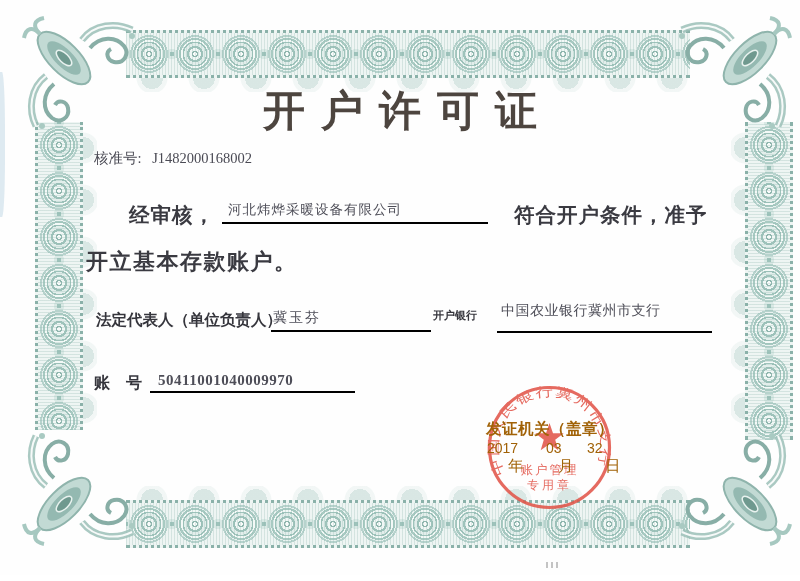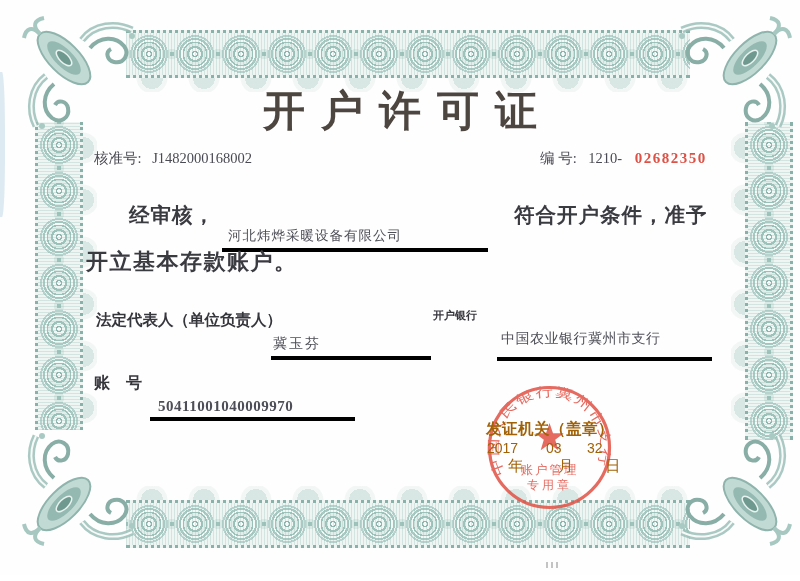--- a/index.html
+++ b/index.html
@@ -50,21 +50,21 @@
   .abs{position:absolute;}
   .title{
     left:0;right:-16px;top:83px;text-align:center;
     font-family:"Liberation Serif","DejaVu Serif",serif;
     font-size:42px;font-weight:700;letter-spacing:16px;color:#4d453f;
   }
   .serifline{font-family:"Liberation Serif","DejaVu Serif",serif;font-size:14.5px;color:#4a4a54;}
   .red-num{color:#dd5146;letter-spacing:1.5px;font-size:15px;font-weight:600;}
   .lbl{font-weight:600;color:#35353c;}
   .big-lbl{font-size:20.5px;font-weight:600;color:#3a3a41;letter-spacing:1px;}
-  .uline{border-bottom:4px solid #000000;display:flex;box-sizing:border-box;margin-top:28px;}
+  .uline{border-bottom:2px solid #000000;display:flex;box-sizing:border-box;}
   .uval{font-family:"Liberation Serif","DejaVu Serif",serif;color:#4e4e58;}
   .issue{z-index:5;color:#a16207;}
   .issue span{position:absolute;white-space:nowrap;}
   .seal-wrap{left:483px;top:381px;width:133px;height:133px;z-index:2;opacity:.87;}
   .printer-mark{left:546px;top:562px;width:14px;height:6px;opacity:.5;
     background:repeating-linear-gradient(90deg,#8a8a8a 0 2px, transparent 2px 5px);}
   .scan-edge{left:0;top:72px;width:5px;height:145px;background:#d8e6ef;opacity:.85;
     border-radius:0 60% 60% 0 / 0 40% 40% 0;}
 </style>
 </head>
@@ -152,25 +152,20 @@
   </svg>
 
   <div class="abs scan-edge"></div>
 
   <div class="abs title">开户许可证</div>
 
   <div class="abs serifline" style="left:94px;top:149px;">
     <span>核准号:</span>
     <span style="margin-left:7px;">J1482000168002</span>
   </div>
-  <div class="abs serifline" style="left:540px;top:149px;">
-    <span>编 号:</span>
-    <span style="margin-left:8px;">1210-</span>
-    <span class="red-num" style="margin-left:9px;">02682350</span>
-  </div>
 
   <div class="abs big-lbl" style="left:129px;top:201px;">经审核，</div>
   <div class="abs uline" style="left:222px;top:201px;width:266px;height:23px;align-items:flex-end;">
     <span class="uval" style="font-size:13.5px;letter-spacing:1px;padding:0 0 3px 6px;white-space:nowrap;">河北炜烨采暖设备有限公司</span>
   </div>
   <div class="abs big-lbl" style="left:514px;top:201px;">符合开户条件，准予</div>
   <div class="abs big-lbl" style="left:86px;top:247px;font-size:22px;letter-spacing:1.5px;">开立基本存款账户。</div>
 
   <div class="abs lbl" style="left:96px;top:310px;font-size:15.5px;">法定代表人（单位负责人）</div>
   <div class="abs uline" style="left:271px;top:306px;width:160px;height:26px;align-items:flex-end;">

